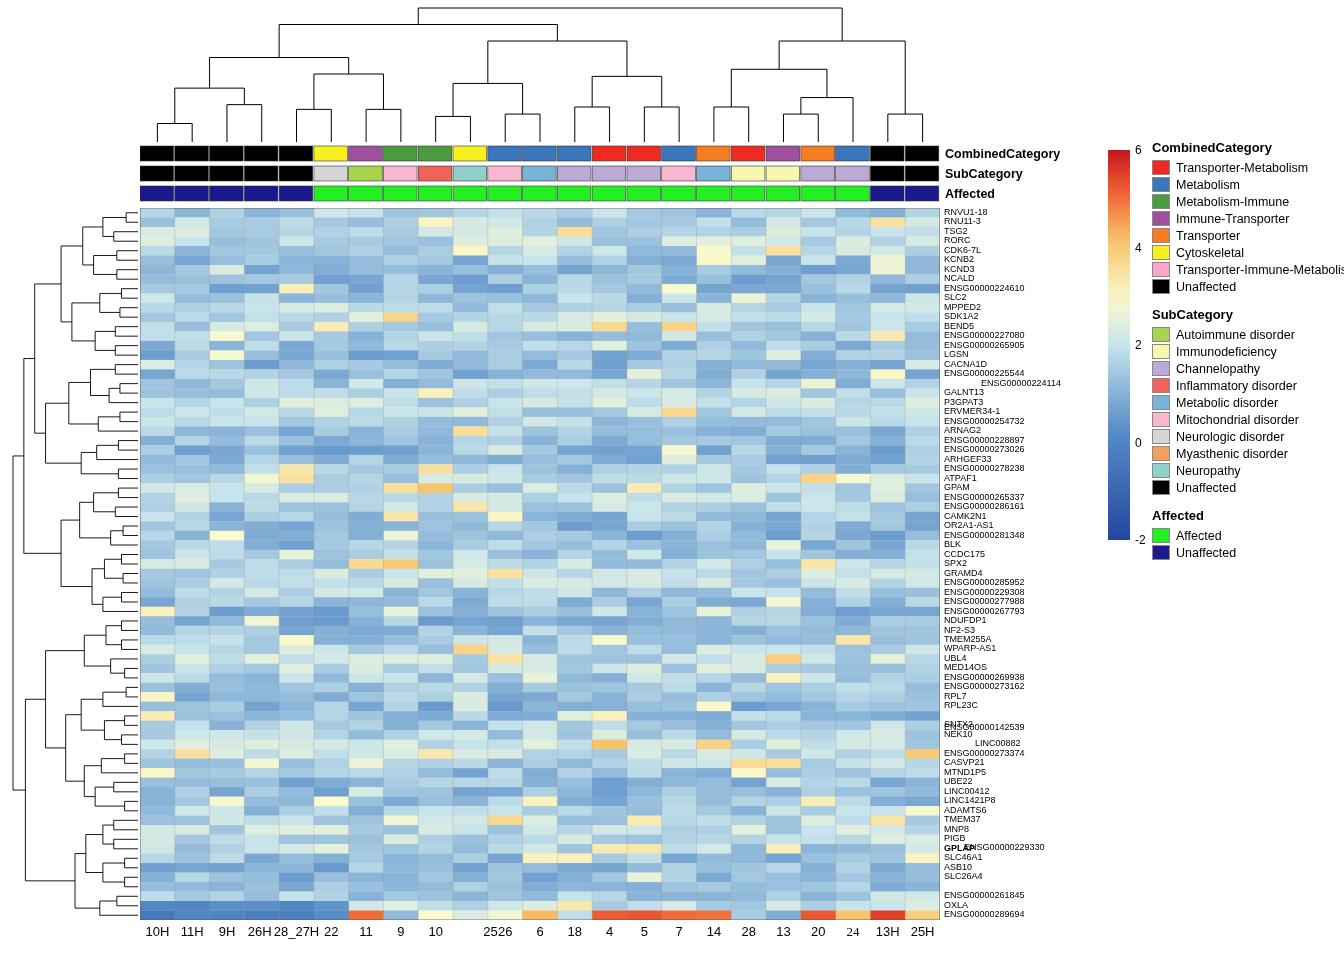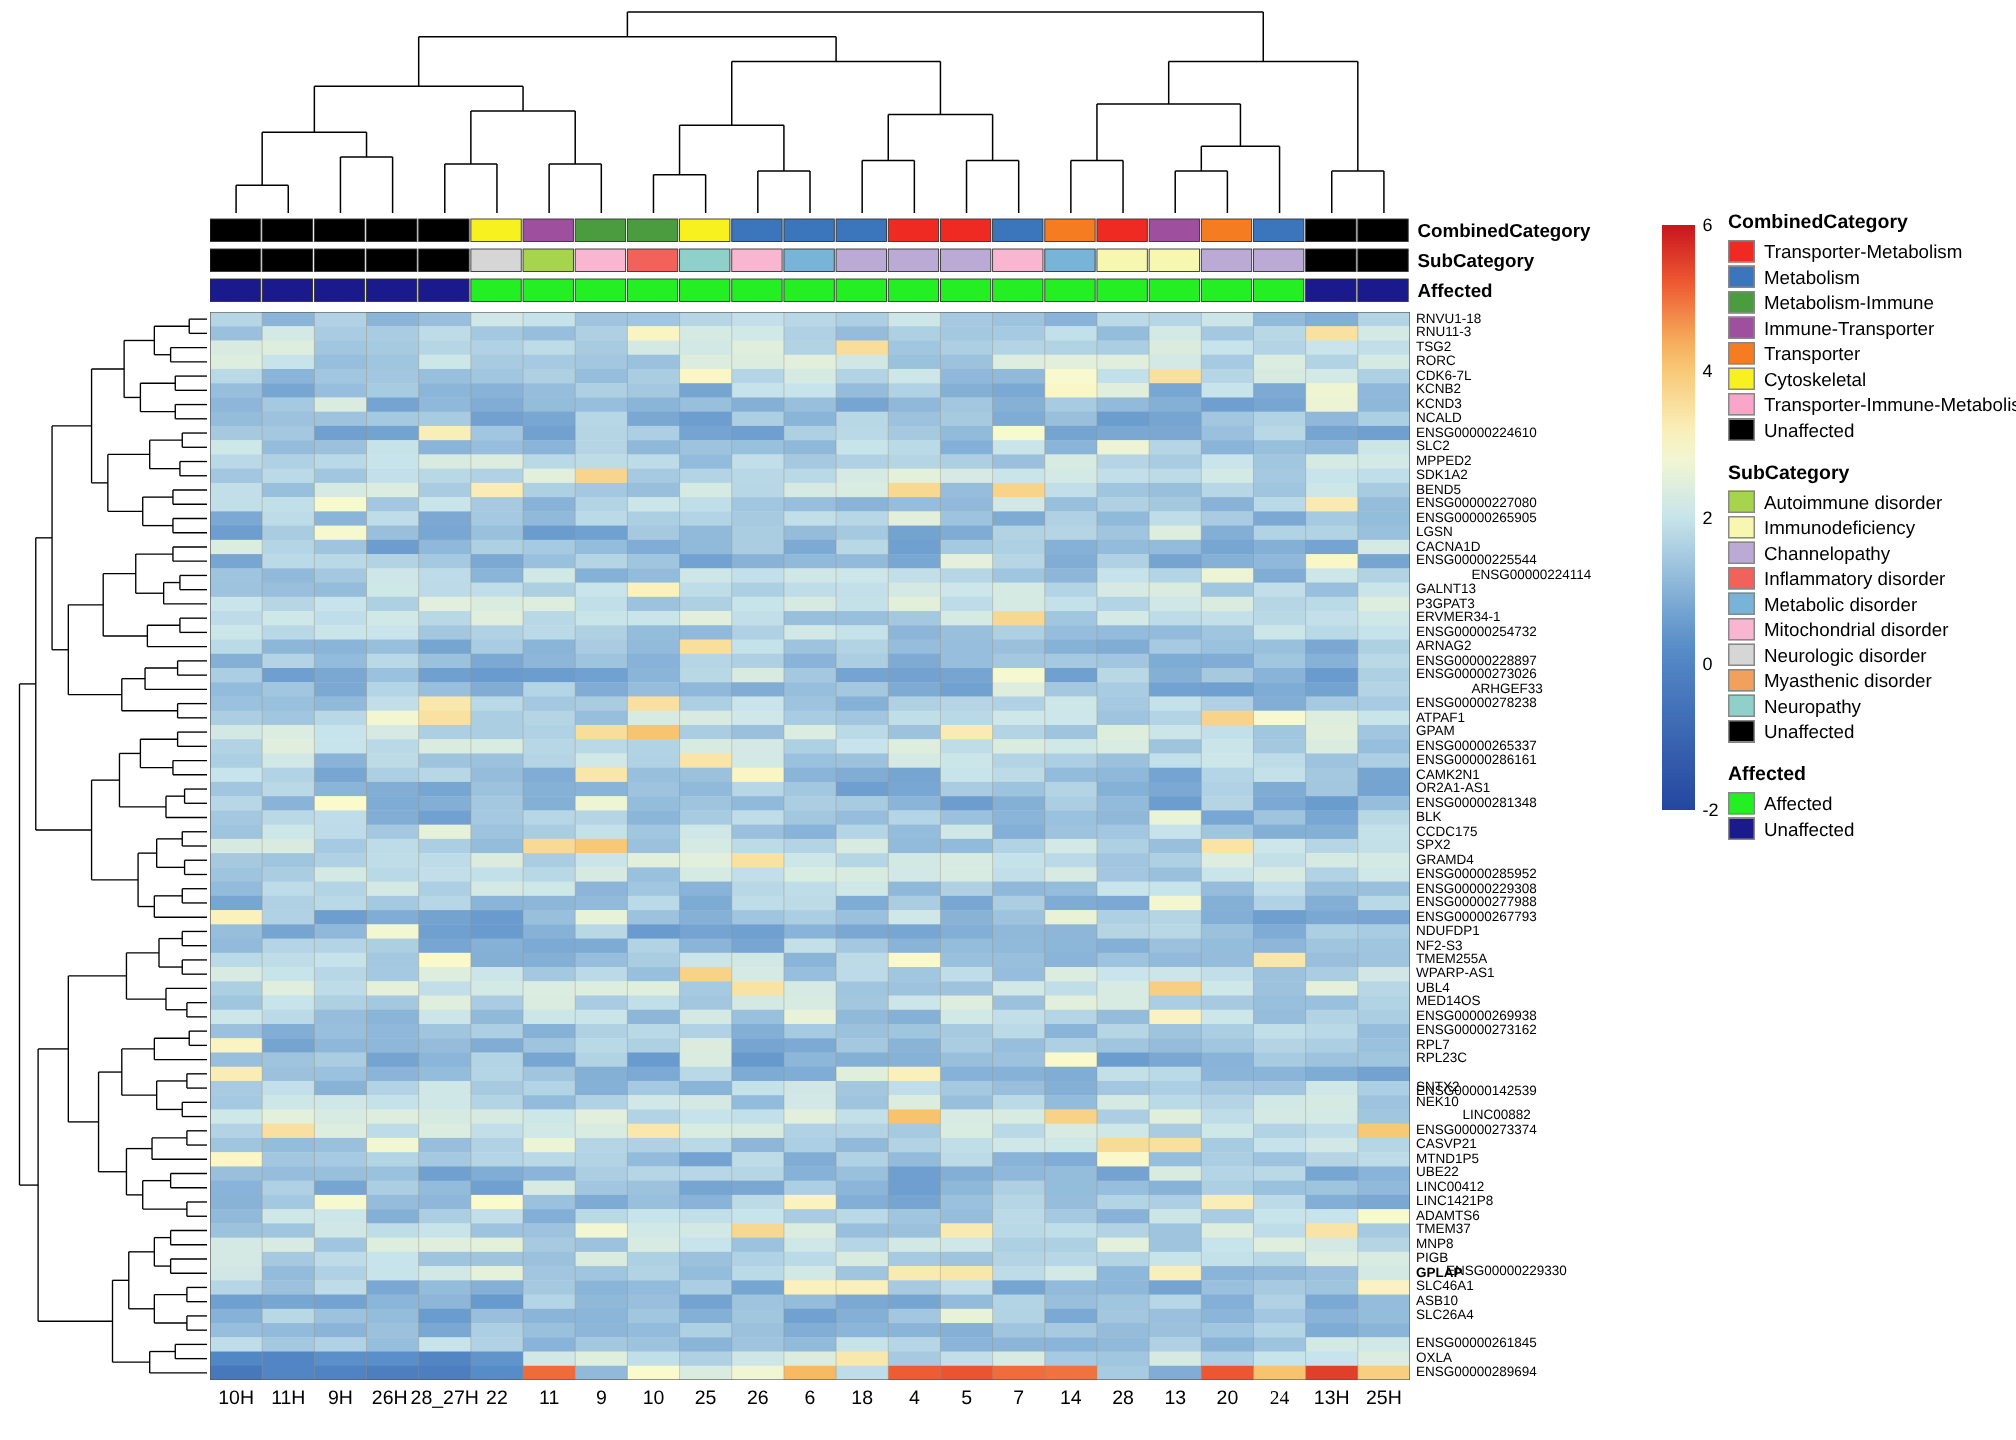--- a/index.html
+++ b/index.html
@@ -2166,21 +2166,21 @@
       <div class="row-label" style="position: absolute; left: 0px; top: 151.6px;">CACNA1D</div>
       <div class="row-label" style="position: absolute; left: 0px; top: 161.1px;">ENSG00000225544</div>
       <div class="row-label" style="position: absolute; left: 0px; top: 170.6px; padding-left: 37px;">ENSG00000224114</div>
       <div class="row-label" style="position: absolute; left: 0px; top: 180.1px;">GALNT13</div>
       <div class="row-label" style="position: absolute; left: 0px; top: 189.6px;">P3GPAT3</div>
       <div class="row-label" style="position: absolute; left: 0px; top: 199.1px;">ERVMER34-1</div>
       <div class="row-label" style="position: absolute; left: 0px; top: 208.6px;">ENSG00000254732</div>
       <div class="row-label" style="position: absolute; left: 0px; top: 218.1px;">ARNAG2</div>
       <div class="row-label" style="position: absolute; left: 0px; top: 227.6px;">ENSG00000228897</div>
       <div class="row-label" style="position: absolute; left: 0px; top: 237.1px;">ENSG00000273026</div>
-      <div class="row-label" style="position: absolute; left: 0px; top: 246.6px; margin-left: 37px;">ARHGEF33</div>
+      <div class="row-label" style="position: absolute; left: 0px; top: 246.6px;">ARHGEF33</div>
       <div class="row-label" style="position: absolute; left: 0px; top: 256.1px;">ENSG00000278238</div>
       <div class="row-label" style="position: absolute; left: 0px; top: 265.6px;">ATPAF1</div>
       <div class="row-label" style="position: absolute; left: 0px; top: 275.1px;">GPAM</div>
       <div class="row-label" style="position: absolute; left: 0px; top: 284.5px;">ENSG00000265337</div>
       <div class="row-label" style="position: absolute; left: 0px; top: 294px;">ENSG00000286161</div>
       <div class="row-label" style="position: absolute; left: 0px; top: 303.5px;">CAMK2N1</div>
       <div class="row-label" style="position: absolute; left: 0px; top: 313px;">OR2A1-AS1</div>
       <div class="row-label" style="position: absolute; left: 0px; top: 322.5px;">ENSG00000281348</div>
       <div class="row-label" style="position: absolute; left: 0px; top: 332px;">BLK</div>
       <div class="row-label" style="position: absolute; left: 0px; top: 341.5px;">CCDC175</div>
@@ -2227,21 +2227,21 @@
   <div class="abs" id="collabels" style="left:140px;top:924px;width:800px;height:20px;">
       <div class="col-label" style="position: absolute; left: -10px; top: 0px; width: 54.8px;">10H</div>
       <div class="col-label" style="position: absolute; left: 24.8px; top: 0px; width: 54.8px;">11H</div>
       <div class="col-label" style="position: absolute; left: 59.6px; top: 0px; width: 54.8px;">9H</div>
       <div class="col-label" style="position: absolute; left: 94.3px; top: 0px; width: 51px;">26H</div>
       <div class="col-label" style="position: absolute; left: 129.1px; top: 0px; width: 54.8px;">28_27H</div>
       <div class="col-label" style="position: absolute; left: 163.9px; top: 0px; width: 54.8px;">22</div>
       <div class="col-label" style="position: absolute; left: 198.7px; top: 0px; width: 54.8px;">11</div>
       <div class="col-label" style="position: absolute; left: 233.5px; top: 0px; width: 54.8px;">9</div>
       <div class="col-label" style="position: absolute; left: 268.3px; top: 0px; width: 54.8px;">10</div>
-      <div class="col-label" style="position: absolute; left: 303px; top: 0px; width: 54.8px;">25</div>
+      <div class="col-label" style="position: absolute; left: 303px; top: 0px; width: 54.8px; text-align: right;">25</div>
       <div class="col-label" style="position: absolute; left: 337.8px; top: 0px; width: 54.8px;">26</div>
       <div class="col-label" style="position: absolute; left: 372.6px; top: 0px; width: 54.8px;">6</div>
       <div class="col-label" style="position: absolute; left: 407.4px; top: 0px; width: 54.8px;">18</div>
       <div class="col-label" style="position: absolute; left: 442.2px; top: 0px; width: 54.8px;">4</div>
       <div class="col-label" style="position: absolute; left: 477px; top: 0px; width: 54.8px;">5</div>
       <div class="col-label" style="position: absolute; left: 511.7px; top: 0px; width: 54.8px;">7</div>
       <div class="col-label" style="position: absolute; left: 546.5px; top: 0px; width: 54.8px;">14</div>
       <div class="col-label" style="position: absolute; left: 581.3px; top: 0px; width: 54.8px;">28</div>
       <div class="col-label" style="position: absolute; left: 616.1px; top: 0px; width: 54.8px;">13</div>
       <div class="col-label" style="position: absolute; left: 650.9px; top: 0px; width: 54.8px;">20</div>

